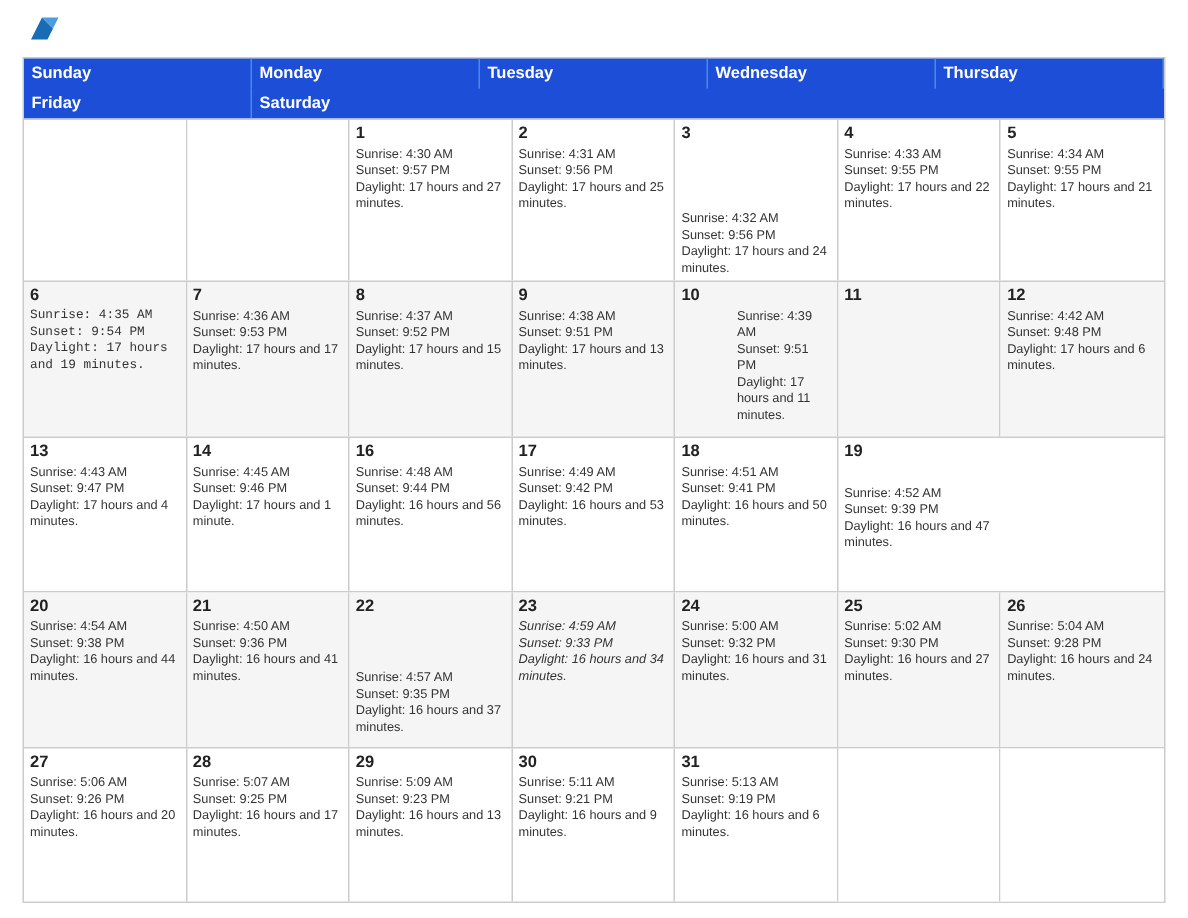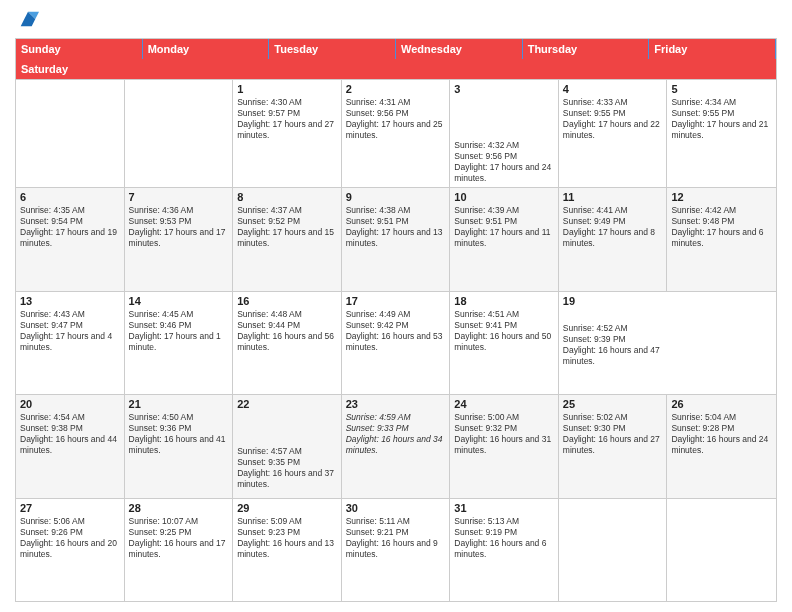--- a/index.html
+++ b/index.html
@@ -63,22 +63,22 @@
       margin-top: 2px;
     }
     .calendar {
       flex: 1;
       display: flex;
       flex-direction: column;
       border: 1px solid #ccc;
     }
     .cal-header {
       display: grid;
-      grid-template-columns: repeat(6, 1fr);
-      background: #ef4444;
+      grid-template-columns: repeat(5, 1fr);
+      background: #1d4ed8;
     }
     .cal-header-cell {
       color: #fff;
       font-size: 11px;
       font-weight: bold;
       padding: 4px 5px;
       text-align: left;
       border-right: 1px solid #4a8edb;
     }
     .cal-header-cell:last-child {
@@ -189,21 +189,21 @@
           <div class="cal-cell">
             <span class="day-num">5</span>
             <div class="cell-info" style="white-space: pre-line;">Sunrise: 4:34 AM
 Sunset: 9:55 PM
 Daylight: 17 hours and 21 minutes.</div>
           </div>
         </div>
         <div class="cal-row alt-row">
           <div class="cal-cell">
             <span class="day-num">6</span>
-            <div class="cell-info" style="white-space: pre-line;">Sunrise: 4:35 AM
+            <div class="cell-info" style="white-space: pre-line; font-family: Liberation Mono, monospace;">Sunrise: 4:35 AM
 Sunset: 9:54 PM
 Daylight: 17 hours and 19 minutes.</div>
           </div>
           <div class="cal-cell">
             <span class="day-num">7</span>
             <div class="cell-info" style="white-space: pre-line;">Sunrise: 4:36 AM
 Sunset: 9:53 PM
 Daylight: 17 hours and 17 minutes.</div>
           </div>
           <div class="cal-cell">
@@ -213,29 +213,26 @@
 Daylight: 17 hours and 15 minutes.</div>
           </div>
           <div class="cal-cell">
             <span class="day-num">9</span>
             <div class="cell-info" style="white-space: pre-line;">Sunrise: 4:38 AM
 Sunset: 9:51 PM
 Daylight: 17 hours and 13 minutes.</div>
           </div>
           <div class="cal-cell">
             <span class="day-num">10</span>
-            <div class="cell-info" style="white-space: pre-line;">Sunrise: 4:39 AM
+            <div class="cell-info" style="white-space: pre-line; margin-left: 37px;">Sunrise: 4:39 AM
 Sunset: 9:51 PM
 Daylight: 17 hours and 11 minutes.</div>
           </div>
           <div class="cal-cell">
             <span class="day-num">11</span>
-            <div class="cell-info" style="white-space: pre-line;">Sunrise: 4:41 AM
-Sunset: 9:49 PM
-Daylight: 17 hours and 8 minutes.</div>
           </div>
           <div class="cal-cell">
             <span class="day-num">12</span>
             <div class="cell-info" style="white-space: pre-line;">Sunrise: 4:42 AM
 Sunset: 9:48 PM
 Daylight: 17 hours and 6 minutes.</div>
           </div>
         </div>
         <div class="cal-row">
           <div class="cal-cell">
@@ -321,21 +318,21 @@
         </div>
         <div class="cal-row">
           <div class="cal-cell">
             <span class="day-num">27</span>
             <div class="cell-info" style="white-space: pre-line;">Sunrise: 5:06 AM
 Sunset: 9:26 PM
 Daylight: 16 hours and 20 minutes.</div>
           </div>
           <div class="cal-cell">
             <span class="day-num">28</span>
-            <div class="cell-info" style="white-space: pre-line;">Sunrise: 10:07 AM
+            <div class="cell-info" style="white-space: pre-line;">Sunrise: 5:07 AM
 Sunset: 9:25 PM
 Daylight: 16 hours and 17 minutes.</div>
           </div>
           <div class="cal-cell">
             <span class="day-num">29</span>
             <div class="cell-info" style="white-space: pre-line;">Sunrise: 5:09 AM
 Sunset: 9:23 PM
 Daylight: 16 hours and 13 minutes.</div>
           </div>
           <div class="cal-cell">

